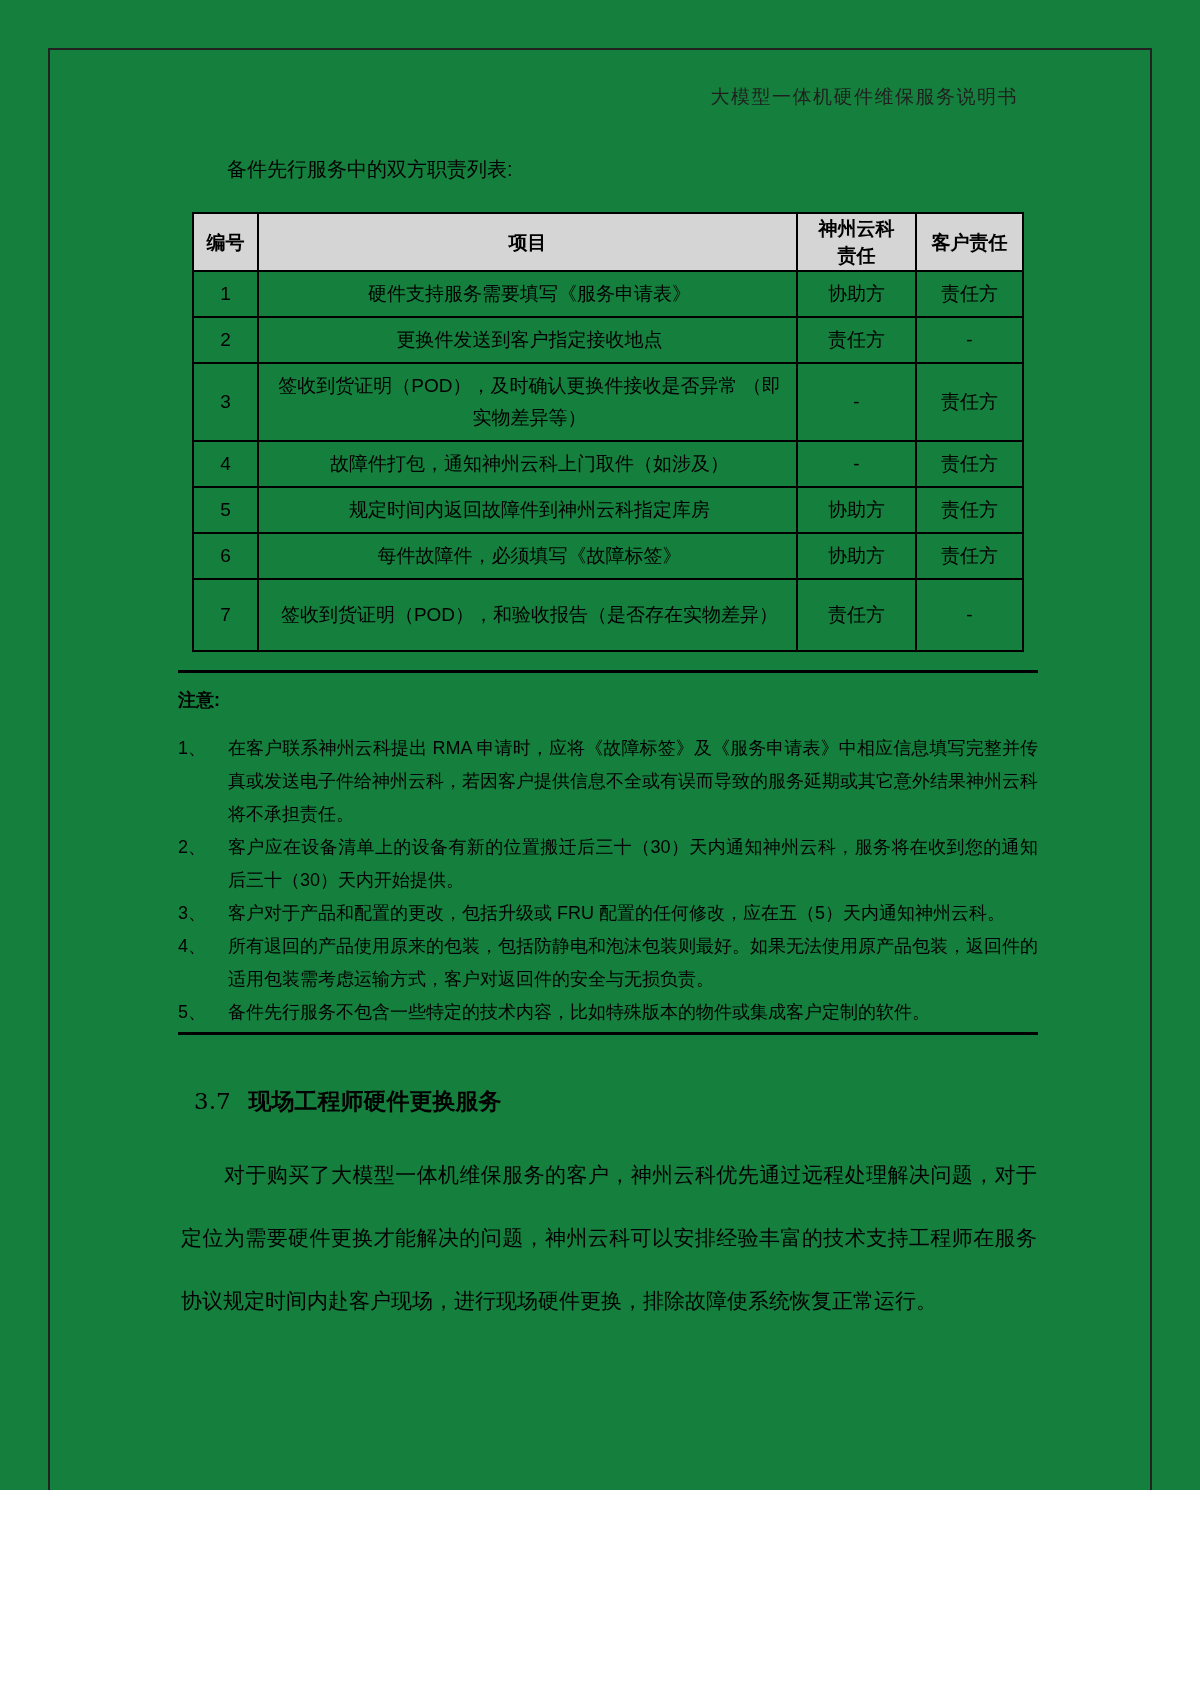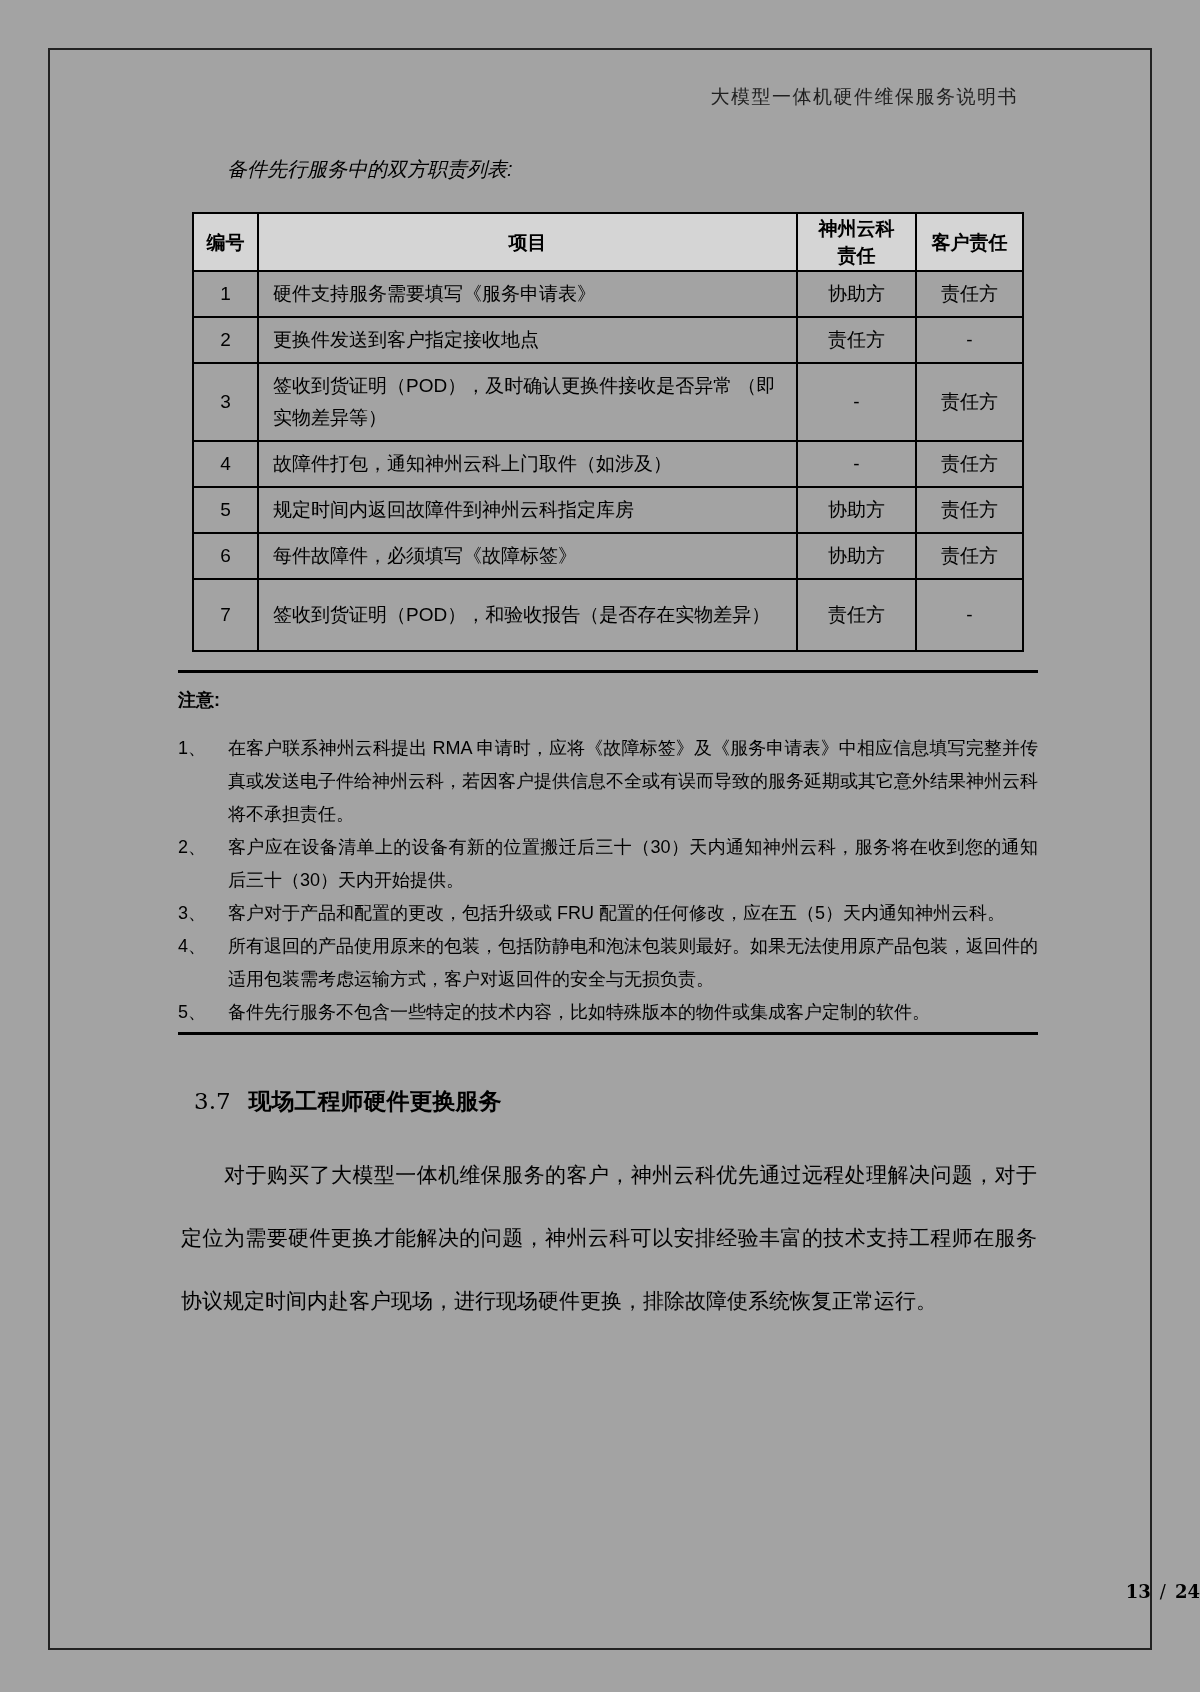--- a/index.html
+++ b/index.html
@@ -5,22 +5,22 @@
   * { margin: 0; padding: 0; box-sizing: border-box; }
   html, body { background: #ffffff; }
   body {
     width: 1200px; height: 1698px;
     font-family: "Liberation Sans", sans-serif;
     color: #111111;
     position: relative;
   }
   .page {
     position: relative;
-    width: 1200px; height: 1692px;
-    background: #a3a3a3;
+    width: 1200px; height: 1490px;
+    background: #15803d;
     overflow: hidden;
   }
   .page-border {
     position: absolute;
     left: 48px; top: 48px;
     width: 1104px; height: 1602px;
     border: 2px solid #222222;
     pointer-events: none;
   }
   .doc-header {
@@ -29,21 +29,20 @@
     font-family: "DejaVu Serif", "Liberation Serif", serif;
     font-size: 19px;
     letter-spacing: 1.5px;
     color: #1f1f1f;
   }
   .intro {
     position: absolute;
     left: 227px; top: 156px;
     font-size: 20px;
     color: #000000;
-    font-style: italic;
   }
   table.resp-table {
     position: absolute;
     left: 192px; top: 212px;
     width: 830px;
     border-collapse: collapse;
     table-layout: fixed;
     font-size: 19px;
     color: #000000;
     border-radius: 10px;
@@ -61,21 +60,21 @@
   }
   .resp-table thead tr { height: 58px; }
   .col-no   { width: 65px; }
   .col-item { width: 539px; margin-top: 17px; }
   .col-dck  { width: 119px; }
   .col-cust { width: 107px; }
   .resp-table td.cell-no,
   .resp-table td.cell-dck,
   .resp-table td.cell-cust { text-align: center; }
   .resp-table td.cell-item {
-    text-align: left;
+    text-align: center;
     padding: 6px 10px 6px 14px;
     line-height: 32px;
     word-break: break-all;
   }
   tr.rh44 { height: 44px; }
   tr.rh46 { height: 46px; }
   tr.rh42 { height: 42px; }
   tr.rh66 { height: 66px; }
   tr.rh72 { height: 72px; }
   .rule {

